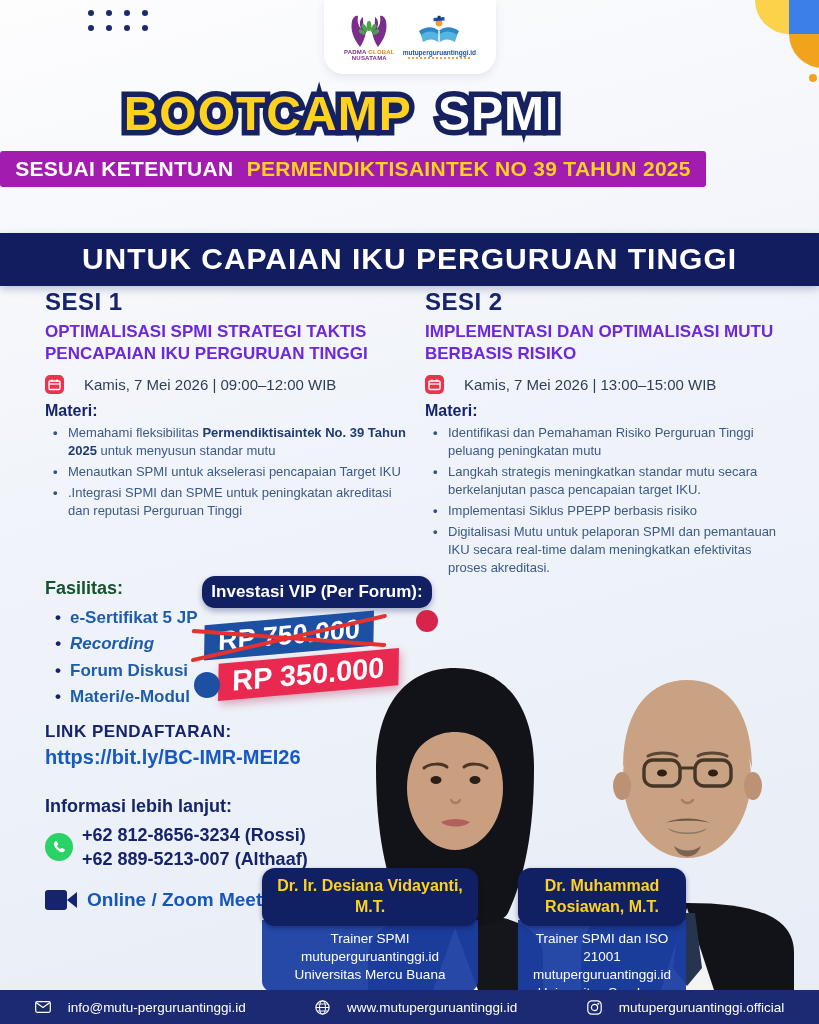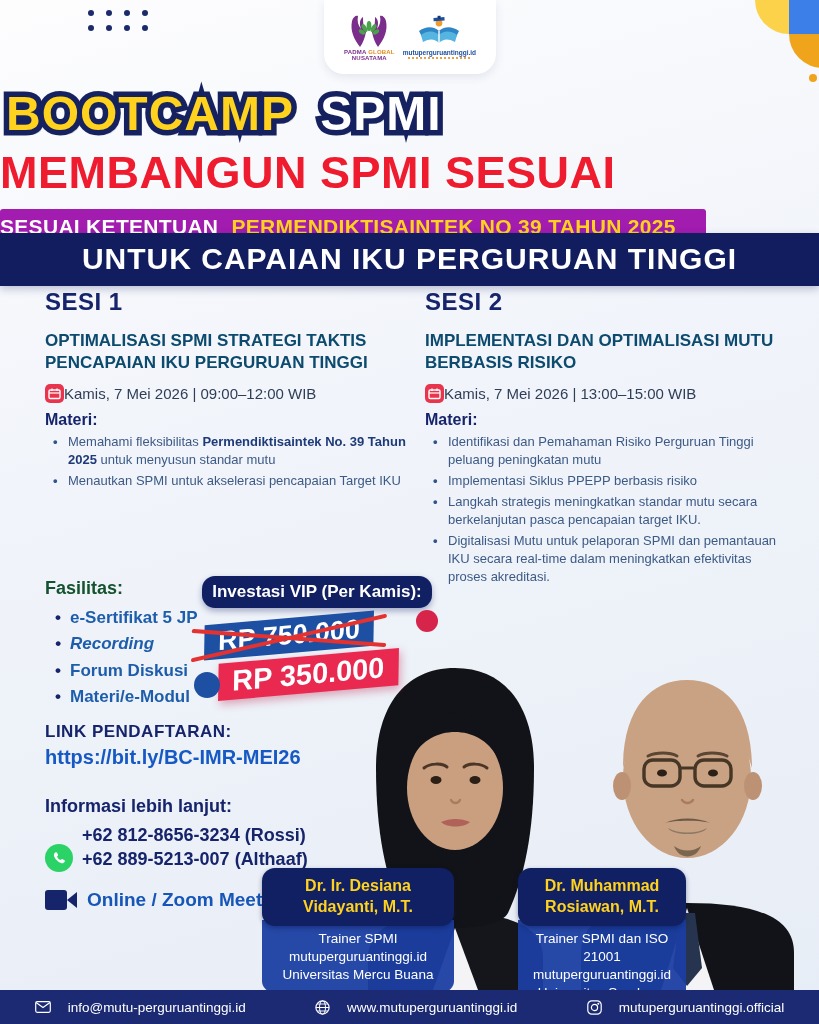--- a/index.html
+++ b/index.html
@@ -19,43 +19,43 @@
   
   .logo-card{left:324px;top:0;width:172px;height:74px;background:#fff;border-radius:0 0 20px 20px;
              box-shadow:0 3px 10px rgba(30,50,110,.10);display:flex;align-items:center;justify-content:center;gap:8px;}
   .logo-unit{display:flex;flex-direction:column;align-items:center;line-height:1.05;}
   .logo-text-purple{font-size:6px;font-weight:bold;color:#7b2d8b;letter-spacing:.2px;text-align:center;}
   .logo-text-purple b{color:#e08a1e;}
   .logo-text-blue{font-size:6.5px;font-weight:bold;color:#1d4f9e;margin-top:1px;}
   .logo-tagline{margin-top:1px;width:62px;border-bottom:2px dotted #e08a1e;opacity:.8;}
 
   
-  .hero{left:0;top:86px;width:683px;text-align:left;}
+  .hero{left:0;top:86px;width:683px;text-align:center;}
   .hero-line1{font-size:48px;font-weight:800;letter-spacing:1px;}
   .hero-word{position:relative;display:inline-block;z-index:0;margin:0 6px;}
   .hero-word::before{content:attr(data-text);position:absolute;left:0;top:0;z-index:-1;
       -webkit-text-stroke:11px #15225f;text-shadow:0 0 12px rgba(255,255,255,.95),4px 5px 0 rgba(21,34,95,.18);}
   .w-yellow{color:#ffd21e;}
   .w-white{color:#ffffff;}
   .hero-line2{margin-top:6px;font-size:45px;font-weight:800;color:#ee1c2e;letter-spacing:.5px;
       text-shadow:0 2px 0 rgba(255,255,255,.8);}
   .hero-ribbon{margin:10px auto 0;width:706px;background:#a21caf;border-radius:3px;
       padding:6px 0;font-size:21px;font-weight:800;letter-spacing:.3px;}
   .hero-ribbon .rw{color:#ffffff;}
   .hero-ribbon .ry{color:#ffd21e;margin-left:7px;}
   .band{left:0;top:233px;width:819px;background:#111d5e;padding:9px 0 10px;text-align:center;
       font-size:30px;font-weight:800;color:#fff;letter-spacing:1px;box-shadow:0 3px 8px rgba(20,30,90,.25);}
 
   
   .col{top:288px;width:368px;z-index:2;}
   .col.left{left:45px;}
   .col.right{left:425px;}
   .sesi-name{font-size:24px;font-weight:800;color:#16246b;letter-spacing:.5px;}
-  .sesi-title{margin-top:14px;font-size:17px;font-weight:800;color:#0c4a6e;line-height:1.3;}
-  .sched{margin-top:10px;display:flex;align-items:center;gap:0;font-size:15px;color:#2f3e57;text-align:center;}
+  .sesi-title{margin-top:5px;font-size:17px;font-weight:800;color:#6d28d9;line-height:1.3;}
+  .sched{margin-top:10px;display:flex;align-items:center;gap:20px;font-size:15px;color:#2f3e57;text-align:center;}
   .cal{width:19px;height:19px;flex:0 0 auto;}
   .materi-label{margin-top:8px;font-size:16px;font-weight:800;color:#16246b;}
   ul.bullets{margin:4px 0 0;padding:0 0 0 8px;list-style:none;}
   ul.bullets li{position:relative;padding-left:15px;font-size:13px;line-height:1.38;color:#3c5a86;margin-bottom:3px;}
   ul.bullets li::before{content:"•";position:absolute;left:0;top:0;color:#2f558c;font-weight:bold;}
   .bold-blue{font-weight:800;color:#1e3a78;}
 
   
   .fasilitas{left:45px;top:578px;width:190px;z-index:2;}
   .fas-label{font-size:18px;font-weight:800;color:#14532d;}
@@ -76,36 +76,36 @@
   .ribbon.new{left:16px;top:80px;background:#ea2950;font-size:29px;transform:rotate(-5deg) skewX(-6deg);box-shadow:2px 4px 8px rgba(180,20,60,.35);}
   .circ-red{position:absolute;right:-6px;top:34px;width:22px;height:22px;border-radius:50%;background:#d6244a;}
   .circ-blue{position:absolute;left:-8px;top:96px;width:26px;height:26px;border-radius:50%;background:#1d50a2;}
 
   
   .registration{left:45px;top:722px;z-index:2;}
   .reg-label{font-size:17px;font-weight:800;color:#16246b;letter-spacing:.5px;}
   .reg-url{margin-top:4px;font-size:20px;font-weight:800;color:#1659c4;}
   .contact{left:45px;top:796px;z-index:2;}
   .contact-label{font-size:18px;font-weight:800;color:#16246b;}
-  .contact-row{margin-top:6px;display:flex;align-items:flex-end;gap:9px;}
+  .contact-row{margin-top:6px;display:flex;align-items:center;gap:9px;}
   .wa{width:28px;height:28px;border-radius:50%;background:#2bd366;display:flex;align-items:center;justify-content:center;flex:0 0 auto;}
   .phones{font-size:18px;font-weight:800;color:#16246b;line-height:1.35;}
   .mode{left:45px;top:889px;display:flex;align-items:center;gap:8px;z-index:2;}
   .vid{width:34px;height:20px;position:relative;}
   .vid .cam{position:absolute;left:0;top:0;width:22px;height:20px;background:#16246b;border-radius:3px;}
   .vid .tri{position:absolute;left:22px;top:2px;width:0;height:0;border-right:10px solid #16246b;border-top:8px solid transparent;border-bottom:8px solid transparent;}
   .mode-label{font-size:19px;font-weight:800;color:#1656b8;}
 
   
   .photo{z-index:1;}
   .photo.woman{left:338px;top:628px;}
   .photo.man{left:556px;top:608px;}
 
   
-  .speaker-card{z-index:5;width:192px;text-align:center;}
+  .speaker-card{z-index:5;width:216px;text-align:center;}
   .speaker-card.s1{left:262px;top:868px;}
   .speaker-card.s2{left:518px;top:868px;width:168px;}
   .sp-name{background:#111f63;border-radius:13px;padding:8px 6px;color:#ffd21e;font-size:16px;font-weight:800;line-height:1.3;position:relative;z-index:2;box-shadow:0 2px 5px rgba(10,20,70,.4);}
   .sp-info{background:rgba(27,62,162,.95);border-radius:0 0 11px 11px;margin-top:-6px;padding:10px 6px 8px;color:#fff;font-size:13.5px;line-height:1.35;}
 
   
   .footer{left:0;top:990px;width:819px;height:34px;background:#1b2a72;display:flex;align-items:center;justify-content:space-around;z-index:6;}
   .f-item{display:flex;align-items:center;gap:17px;color:#fff;font-size:13.5px;}
   .f-item svg{display:block;}
 
@@ -161,21 +161,20 @@
     <div class="logo-text-blue">mutuperguruantinggi.id</div>
     <div class="logo-tagline"></div>
   </div>
 </div>
 
 <div class="abs hero">
   <div class="hero-line1">
     <span class="hero-word w-yellow" data-text="BOOTCAMP">BOOTCAMP</span>
     <span class="hero-word w-white" data-text="SPMI">SPMI</span>
   </div>
-  <div class="hero-line2">MEMBANGUN SPMI SESUAI</div>
   <div class="hero-ribbon">
     <span class="rw">SESUAI KETENTUAN</span>
     <span class="ry">PERMENDIKTISAINTEK NO 39 TAHUN 2025</span>
   </div>
 </div>
 <div class="abs band">UNTUK CAPAIAN IKU PERGURUAN TINGGI</div>
 
 <div class="abs col left">
   <div class="sesi-name">SESI 1</div>
   <div class="sesi-title">OPTIMALISASI SPMI STRATEGI TAKTIS PENCAPAIAN IKU PERGURUAN TINGGI</div>
@@ -186,41 +185,42 @@
       <line x1="4" y1="9" x2="15" y2="9" stroke="#fff" stroke-width="1.2"></line>
       <line x1="7" y1="4.5" x2="7" y2="7" stroke="#fff" stroke-width="1.4"></line>
       <line x1="12" y1="4.5" x2="12" y2="7" stroke="#fff" stroke-width="1.4"></line>
     </svg>
     <span>Kamis, 7 Mei 2026 | 09:00–12:00 WIB</span>
   </div>
   <div class="materi-label">Materi:</div>
   <ul class="bullets">
     <li><span>Memahami fleksibilitas </span><span class="bold-blue">Permendiktisaintek No. 39 Tahun 2025</span><span> untuk menyusun standar mutu</span></li>
     <li>Menautkan SPMI untuk akselerasi pencapaian Target IKU</li>
+    <li>.Integrasi SPMI dan SPME untuk peningkatan akreditasi dan reputasi Perguruan Tinggi</li>
   </ul>
 </div>
 
 <div class="abs col right">
   <div class="sesi-name">SESI 2</div>
   <div class="sesi-title">IMPLEMENTASI DAN OPTIMALISASI MUTU BERBASIS RISIKO</div>
   <div class="sched">
     <svg class="cal" viewBox="0 0 19 19">
       <rect x="0" y="0" width="19" height="19" rx="5" fill="#e8354d"></rect>
       <rect x="4" y="6" width="11" height="8.5" rx="1.2" fill="none" stroke="#fff" stroke-width="1.4"></rect>
       <line x1="4" y1="9" x2="15" y2="9" stroke="#fff" stroke-width="1.2"></line>
       <line x1="7" y1="4.5" x2="7" y2="7" stroke="#fff" stroke-width="1.4"></line>
       <line x1="12" y1="4.5" x2="12" y2="7" stroke="#fff" stroke-width="1.4"></line>
     </svg>
     <span>Kamis, 7 Mei 2026 | 13:00–15:00 WIB</span>
   </div>
   <div class="materi-label">Materi:</div>
   <ul class="bullets">
     <li>Identifikasi dan Pemahaman Risiko Perguruan Tinggi peluang peningkatan mutu</li>
+    <li>Langkah strategis meningkatkan standar mutu secara berkelanjutan pasca pencapaian target IKU.</li>
     <li>Implementasi Siklus PPEPP berbasis risiko</li>
-    <li>Langkah strategis meningkatkan standar mutu secara berkelanjutan pasca pencapaian target IKU.</li>
     <li>Digitalisasi Mutu untuk pelaporan SPMI dan pemantauan IKU secara real-time dalam meningkatkan efektivitas proses akreditasi.</li>
   </ul>
 </div>
 
 <div class="abs fasilitas">
   <div class="fas-label">Fasilitas:</div>
   <ul class="fas-list">
     <li>e-Sertifikat 5 JP</li>
     <li class="italic">Recording</li>
     <li>Forum Diskusi</li>
@@ -257,21 +257,21 @@
   <line x1="124" y1="160" x2="139" y2="160" stroke="#463626" stroke-width="3"></line>
   <ellipse cx="106" cy="165" rx="5" ry="3.6" fill="#2c2016"></ellipse>
   <ellipse cx="157" cy="165" rx="5" ry="3.6" fill="#2c2016"></ellipse>
   <path d="M126 192 C129 196 134 196 137 192" stroke="#a87c5e" stroke-width="2.4" fill="none" stroke-linecap="round"></path>
   <path d="M109 215 C121 209 142 209 154 215 C146 212 117 212 109 215 Z" fill="#6b5a48"></path>
   <path d="M112 220 C122 226 141 226 151 220 C146 228 117 228 112 220 Z" fill="#8d7a65"></path>
   <path d="M118 238 C126 244 137 244 145 238 C140 252 123 252 118 238 Z" fill="#7a6650"></path>
 </svg>
 
 <div class="abs invest">
-  <div class="invest-pill">Investasi VIP (Per Kamis):</div>
+  <div class="invest-pill">Investasi VIP (Per Forum):</div>
   <div class="ribbon old">RP 750.000</div>
   <div class="ribbon new">RP 350.000</div>
   <div class="circ-red"></div>
   <div class="circ-blue"></div>
 </div>
 
 <div class="abs registration">
   <div class="reg-label">LINK PENDAFTARAN:</div>
   <div class="reg-url">https://bit.ly/BC-IMR-MEI26</div>
 </div>

